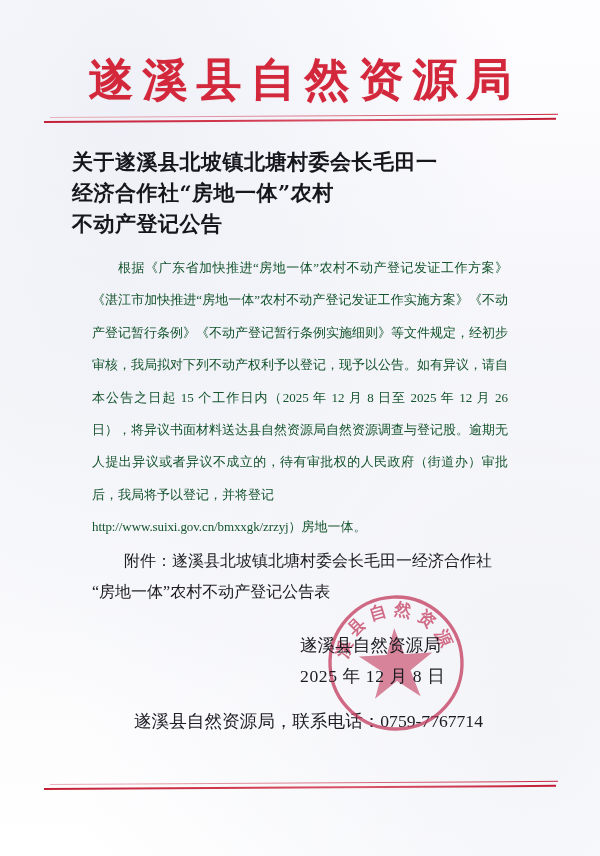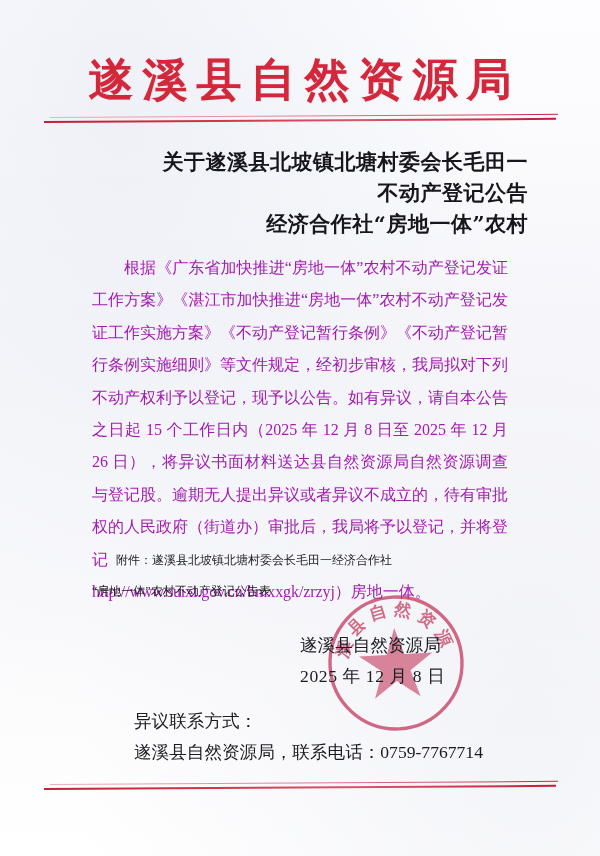--- a/index.html
+++ b/index.html
@@ -84,39 +84,39 @@
     height: 2.2px;
     background: linear-gradient(90deg, #c31f38 0%, #cf3248 30%, #d9566b 62%, #c21c35 100%);
   }
 
   
   .doc-title {
     position: absolute;
     top: 146px;
     left: 72px;
     width: 456px;
-    text-align: right;
+    text-align: left;
     font-family: "DejaVu Serif", "Liberation Serif", serif;
     font-weight: 700;
     font-size: 21px;
     line-height: 31px;
     letter-spacing: .5px;
     color: #16161c;
   }
   .doc-title div { white-space: nowrap; }
 
   
   .body-text {
     position: absolute;
     top: 252px;
     left: 92px;
     width: 416px;
-    font-size: 16px;
+    font-size: 13px;
     line-height: 32.4px;
-    color: #a21caf;
+    color: #14532d;
   }
   .body-text p {
     margin: 0;
     text-align: justify;
     text-justify: inter-character;
     text-align-last: left;
   }
   .body-text p.indent { text-indent: 2em; }
   .line-spread {
     display: block;
@@ -128,21 +128,21 @@
     letter-spacing: -0.1px;
     margin-top: 31px;
   }
 
   
   .attachment {
     position: absolute;
     top: 545px;
     left: 92px;
     width: 416px;
-    font-size: 12px;
+    font-size: 16px;
     line-height: 31px;
     color: #1b1b21;
   }
   .attachment .att-line1 { text-indent: 2em; }
   .attachment .att-line2 { text-align: left; padding-right: 18px; }
 
   
   .sign-block {
     position: absolute;
     top: 630px;
@@ -188,22 +188,22 @@
 
   <div class="org-title">遂溪县自然资源局</div>
 
   <div class="rule-group top">
     <div class="rule-thin"></div>
     <div class="rule-thick"></div>
   </div>
 
   <div class="doc-title">
     <div>关于遂溪县北坡镇北塘村委会长毛田一</div>
+    <div>经济合作社“房地一体”农村</div>
     <div>不动产登记公告</div>
-    <div>经济合作社“房地一体”农村</div>
   </div>
 
   <div class="body-text">
     <p class="indent"><span>根据《广东省加快推进“房地一体”农村不动产登记发证工作方案》《湛江市加快推进“房地一体”农村不动产登记发证工作实施方案》《不动产登记暂行条例》《不动产登记暂行条例实施细则》等文件规定，经初步审核，我局拟对下列不动产权利予以登记，现予以公告。如有异议，请自本公告之日起 15 个工作日内（2025 年 12 月 8 日至 2025 年 12 月 26 日），将异议书面材料送达县自然资源局自然资源调查与登记股。逾期无人提出异议或者异议不成立的，待有审批权的人民政府（街道办）审批后，我局将予以登记，并将登记</span></p>
     <p><span class="url">http://www.suixi.gov.cn/bmxxgk/zrzyj</span><span>）房地一体。</span></p>
   </div>
 
   <div class="attachment">
     <div class="att-line1">附件：遂溪县北坡镇北塘村委会长毛田一经济合作社</div>
     <div class="att-line2">“房地一体”农村不动产登记公告表</div>
@@ -228,21 +228,20 @@
       <textPath href="#sealArcTop" startOffset="50%" text-anchor="middle">遂溪县自然资源局</textPath>
     </text>
   </svg>
 
   <div class="sign-block">
     <div>遂溪县自然资源局</div>
     <div class="sign-date">2025 年 12 月 8 日</div>
   </div>
 
   <div class="contact">
-    <div>异议联系方式：</div>
     <div>遂溪县自然资源局，联系电话：0759-7767714</div>
   </div>
 
   <div class="rule-group bottom">
     <div class="rule-thin"></div>
     <div class="rule-thick"></div>
   </div>
 
 </div>
 

